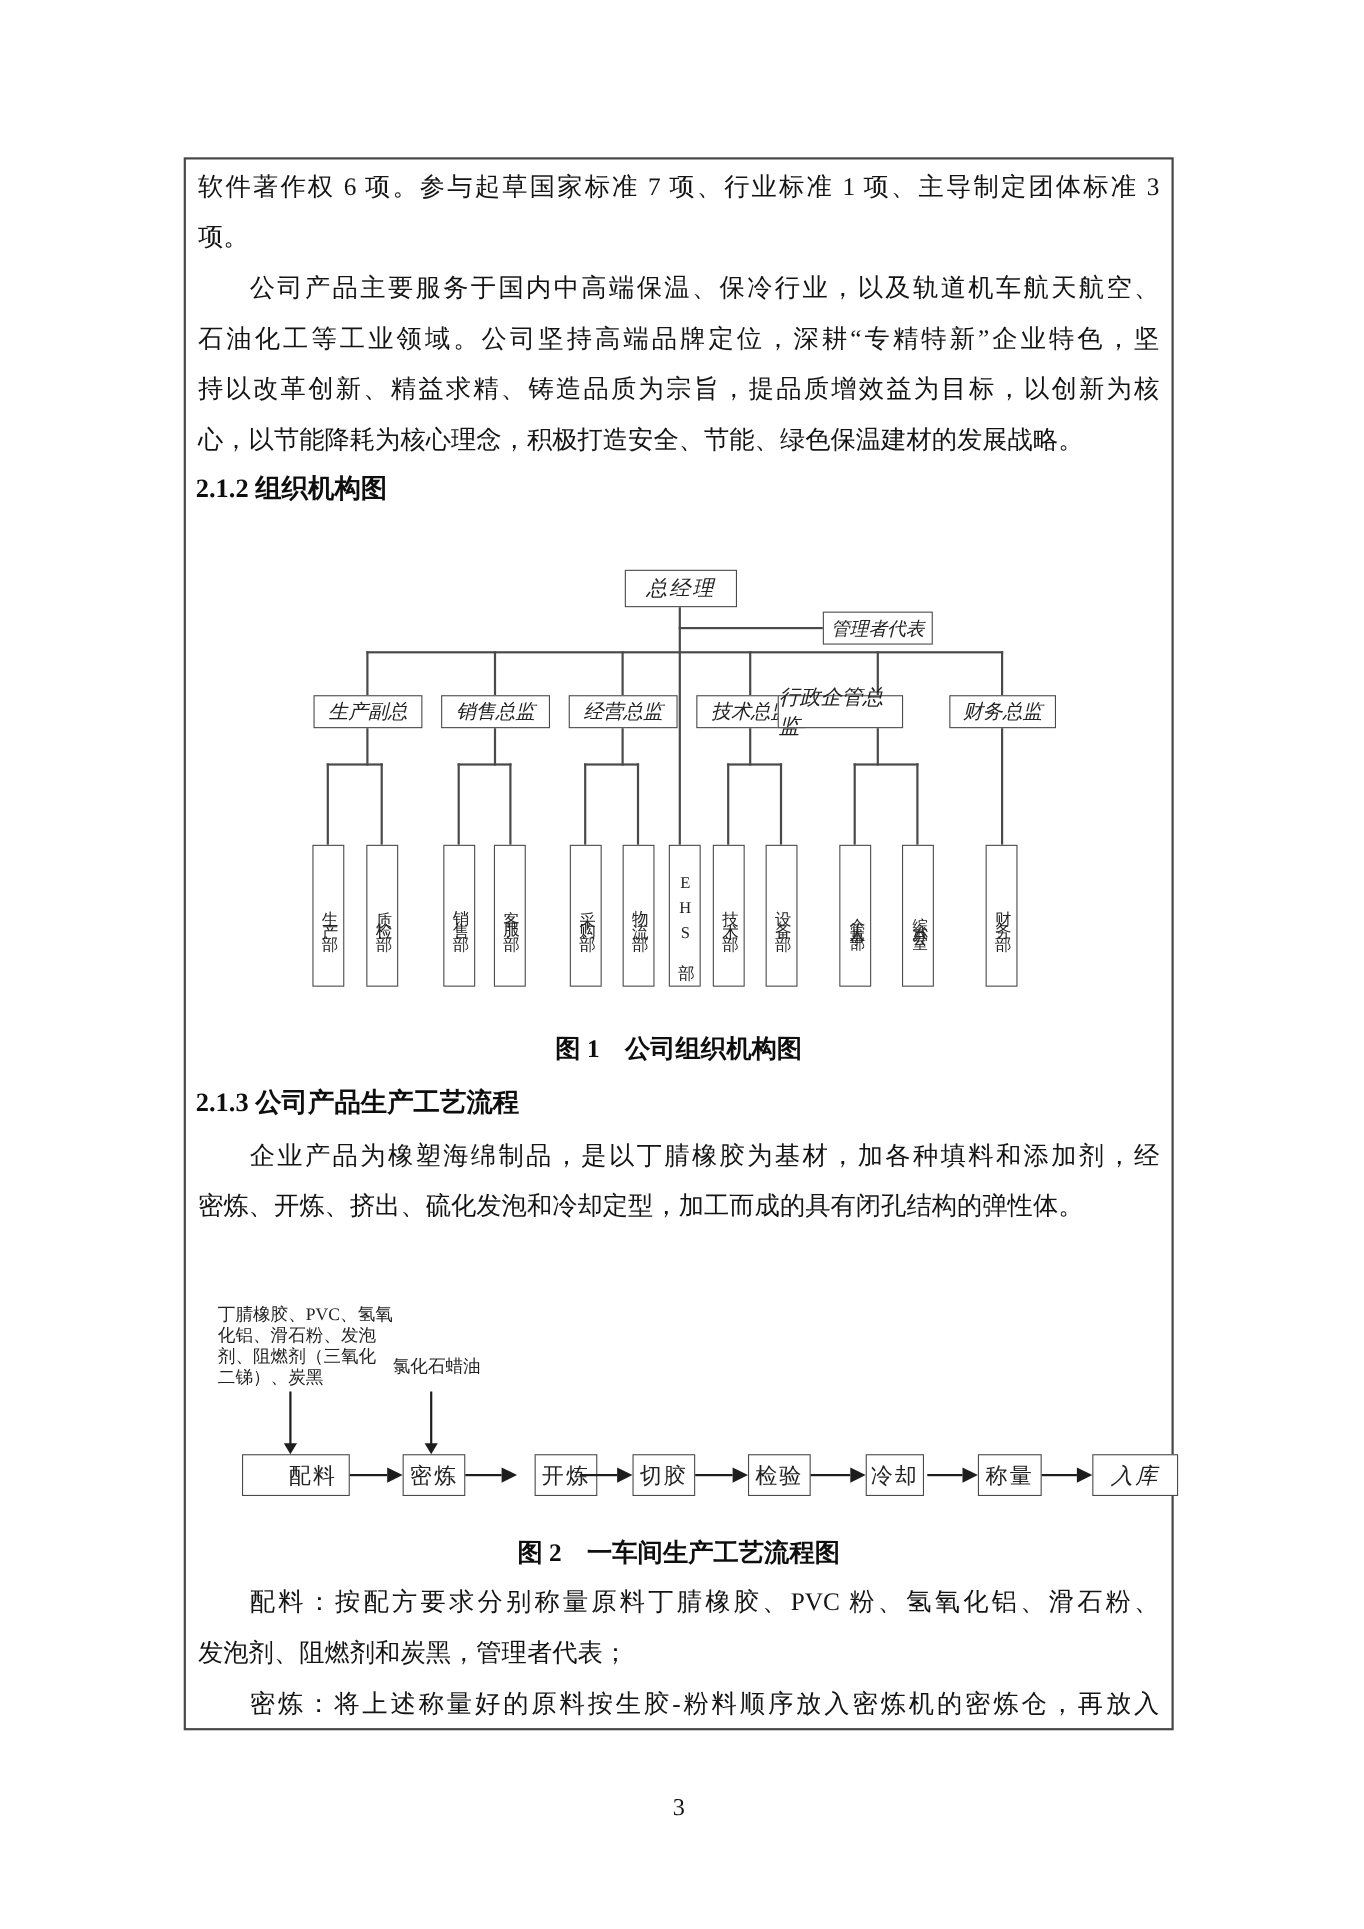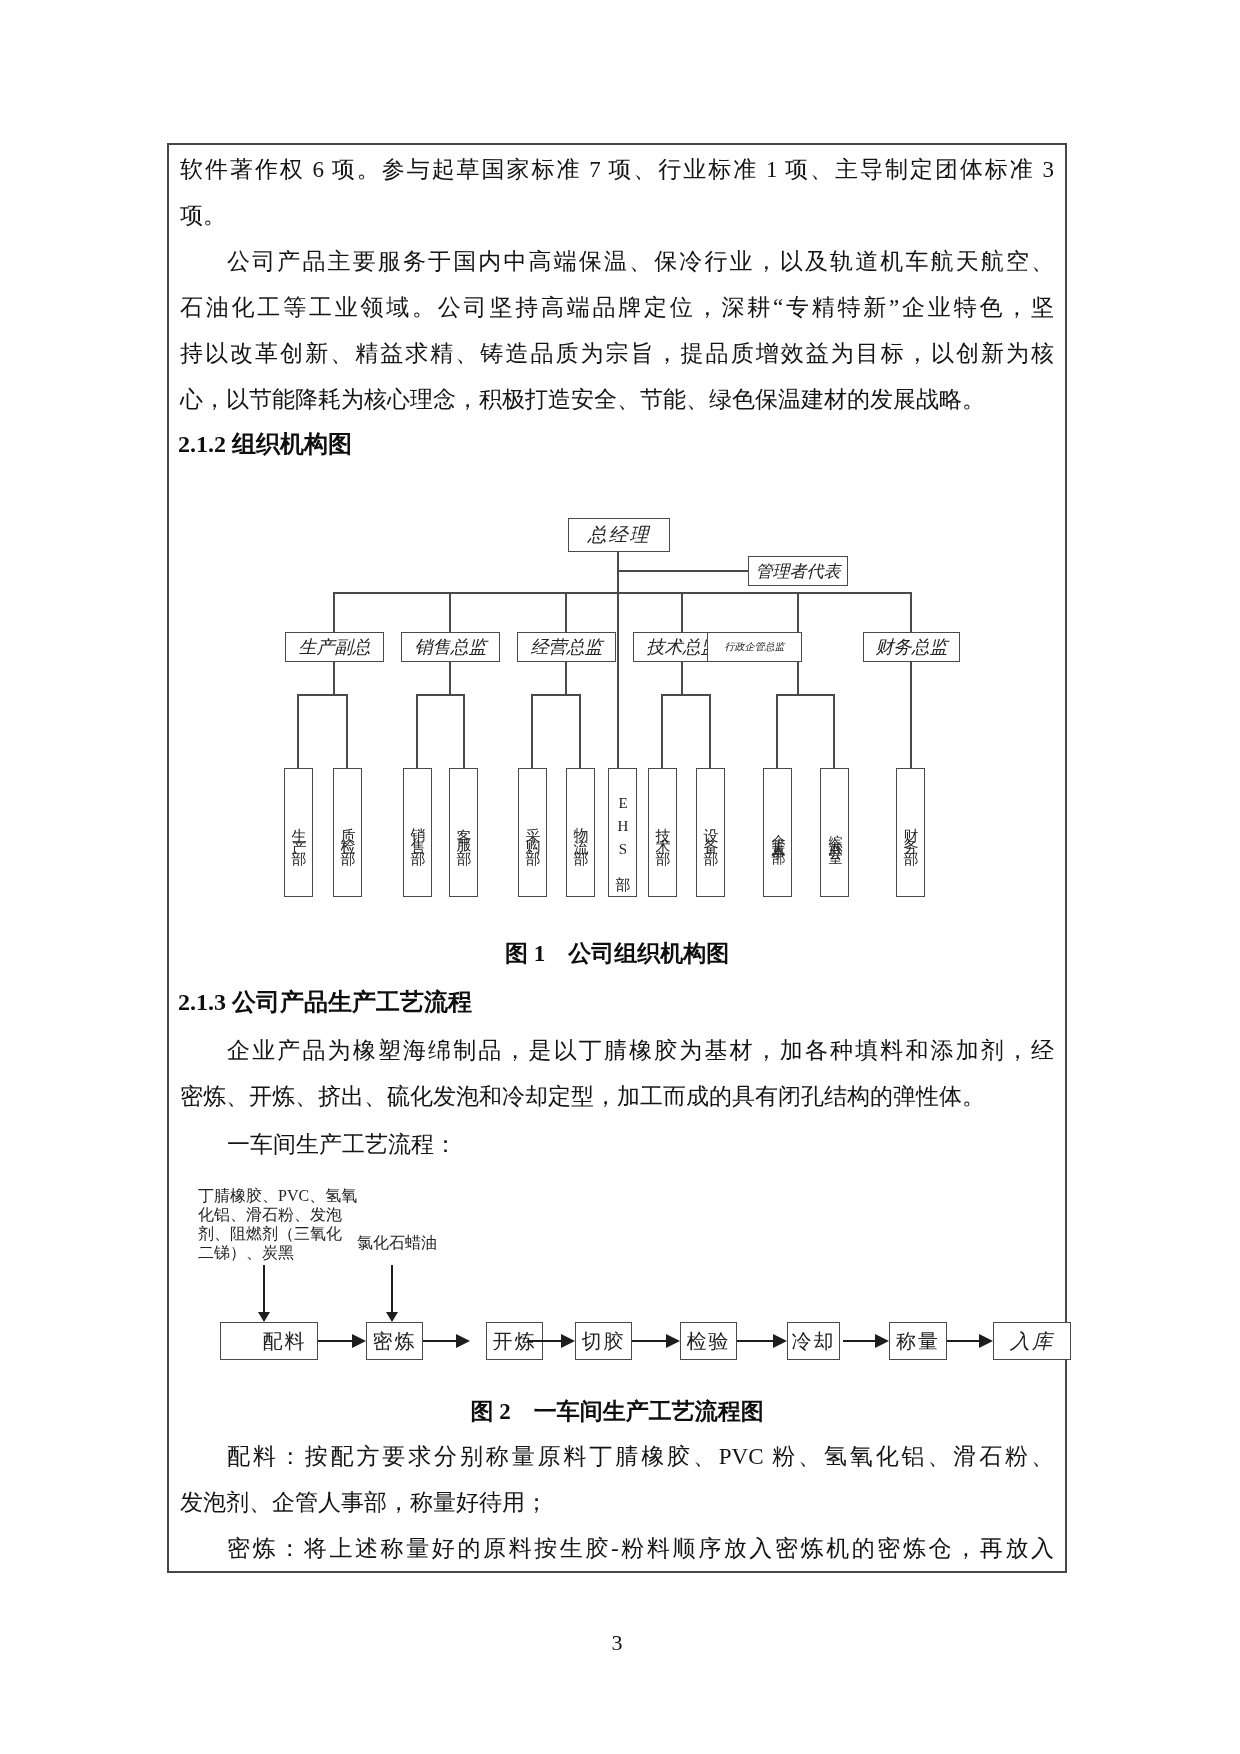--- a/index.html
+++ b/index.html
@@ -60,21 +60,21 @@
   <div class="ln" style="left:449px;top:592px;width:2px;height:40px;"></div>
   <div class="ln" style="left:565px;top:592px;width:2px;height:40px;"></div>
   <div class="ln" style="left:681px;top:592px;width:2px;height:40px;"></div>
   <div class="ln" style="left:797px;top:592px;width:2px;height:40px;"></div>
   <div class="ln" style="left:910px;top:592px;width:2px;height:40px;"></div>
 
   <div class="obox" style="left:285px;top:632px;width:99px;height:30px;font-size:18px;">生产副总</div>
   <div class="obox" style="left:401px;top:632px;width:99px;height:30px;font-size:18px;">销售总监</div>
   <div class="obox" style="left:517px;top:632px;width:99px;height:30px;font-size:18px;">经营总监</div>
   <div class="obox" style="left:633px;top:632px;width:99px;height:30px;font-size:18px;">技术总监</div>
-  <div class="obox" style="left:707px;top:632px;width:95px;height:30px;font-size:10px;">行政企管总监</div>
+  <div class="obox" style="left:707px;top:632px;width:114px;height:30px;font-size:19px;">行政企管总监</div>
   <div class="obox" style="left:863px;top:632px;width:97px;height:30px;font-size:18px;">财务总监</div>
 
   <div class="ln" style="left:333px;top:662px;width:2px;height:34px;"></div>
   <div class="ln" style="left:449px;top:662px;width:2px;height:34px;"></div>
   <div class="ln" style="left:565px;top:662px;width:2px;height:34px;"></div>
   <div class="ln" style="left:681px;top:662px;width:2px;height:34px;"></div>
   <div class="ln" style="left:797px;top:662px;width:2px;height:34px;"></div>
   <div class="ln" style="left:910px;top:662px;width:2px;height:106px;"></div>
 
   <div class="ln" style="left:297px;top:694px;width:51px;height:2px;"></div>
@@ -105,21 +105,20 @@
   <div class="dept s5" style="left:763px;">企管人事部</div>
   <div class="dept s5" style="left:820px;">综合办公室</div>
   <div class="dept" style="left:896px;">财务部</div>
 
   <div class="caption" style="top:938px;">图 1　公司组织机构图</div>
 
   <div class="heading" style="top:986px;">2.1.3 公司产品生产工艺流程</div>
 
   <div class="bline just ind" style="top:1036px;">企业产品为橡塑海绵制品，是以丁腈橡胶为基材，加各种填料和添加剂，经</div>
   <div class="bline" style="top:1082px;">密炼、开炼、挤出、硫化发泡和冷却定型，加工而成的具有闭孔结构的弹性体。</div>
-  <div class="bline ind" style="top:1130px;">一车间生产工艺流程：</div>
 
   <div class="flabel" style="left:198px;top:1186px;width:160px;">丁腈橡胶、PVC、氢氧
 化铝、滑石粉、发泡
 剂、阻燃剂（三氧化
 二锑）、炭黑</div>
   <div class="flabel" style="left:357px;top:1233px;width:120px;">氯化石蜡油</div>
 
   <div class="vshaft" style="left:263px;top:1265px;height:48px;"></div>
   <div class="vhead" style="left:258px;top:1312px;"></div>
   <div class="vshaft" style="left:391px;top:1265px;height:48px;"></div>
@@ -145,17 +144,17 @@
   <div class="shaft" style="left:737px;width:36px;"></div>
   <div class="ahead" style="left:773px;"></div>
   <div class="shaft" style="left:843px;width:32px;"></div>
   <div class="ahead" style="left:875px;"></div>
   <div class="shaft" style="left:947px;width:32px;"></div>
   <div class="ahead" style="left:979px;"></div>
 
   <div class="caption" style="top:1396px;">图 2　一车间生产工艺流程图</div>
 
   <div class="bline just ind" style="top:1442px;">配料：按配方要求分别称量原料丁腈橡胶、PVC 粉、氢氧化铝、滑石粉、</div>
-  <div class="bline" style="top:1488px;">发泡剂、企管人事部，称量好待用；</div>
+  <div class="bline" style="top:1488px;">发泡剂、阻燃剂和炭黑，管理者代表；</div>
   <div class="bline just ind" style="top:1534px;">密炼：将上述称量好的原料按生胶-粉料顺序放入密炼机的密炼仓，再放入</div>
 
   <div id="pageno">3</div>
 </div>
 
 </body></html>

